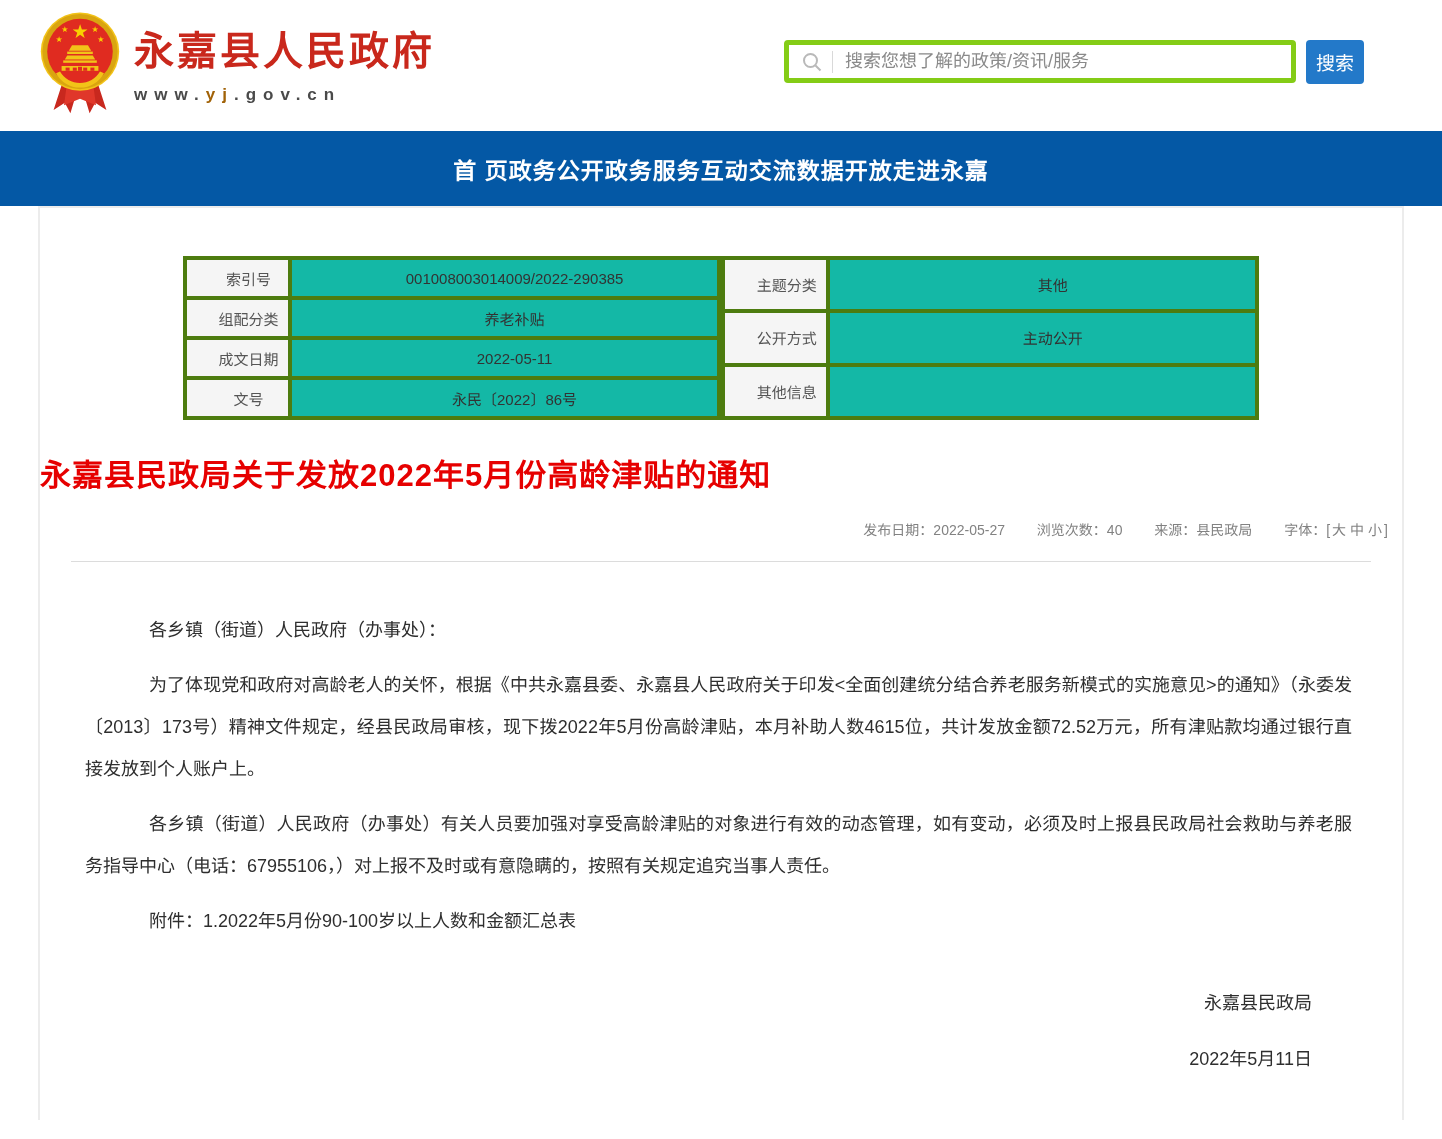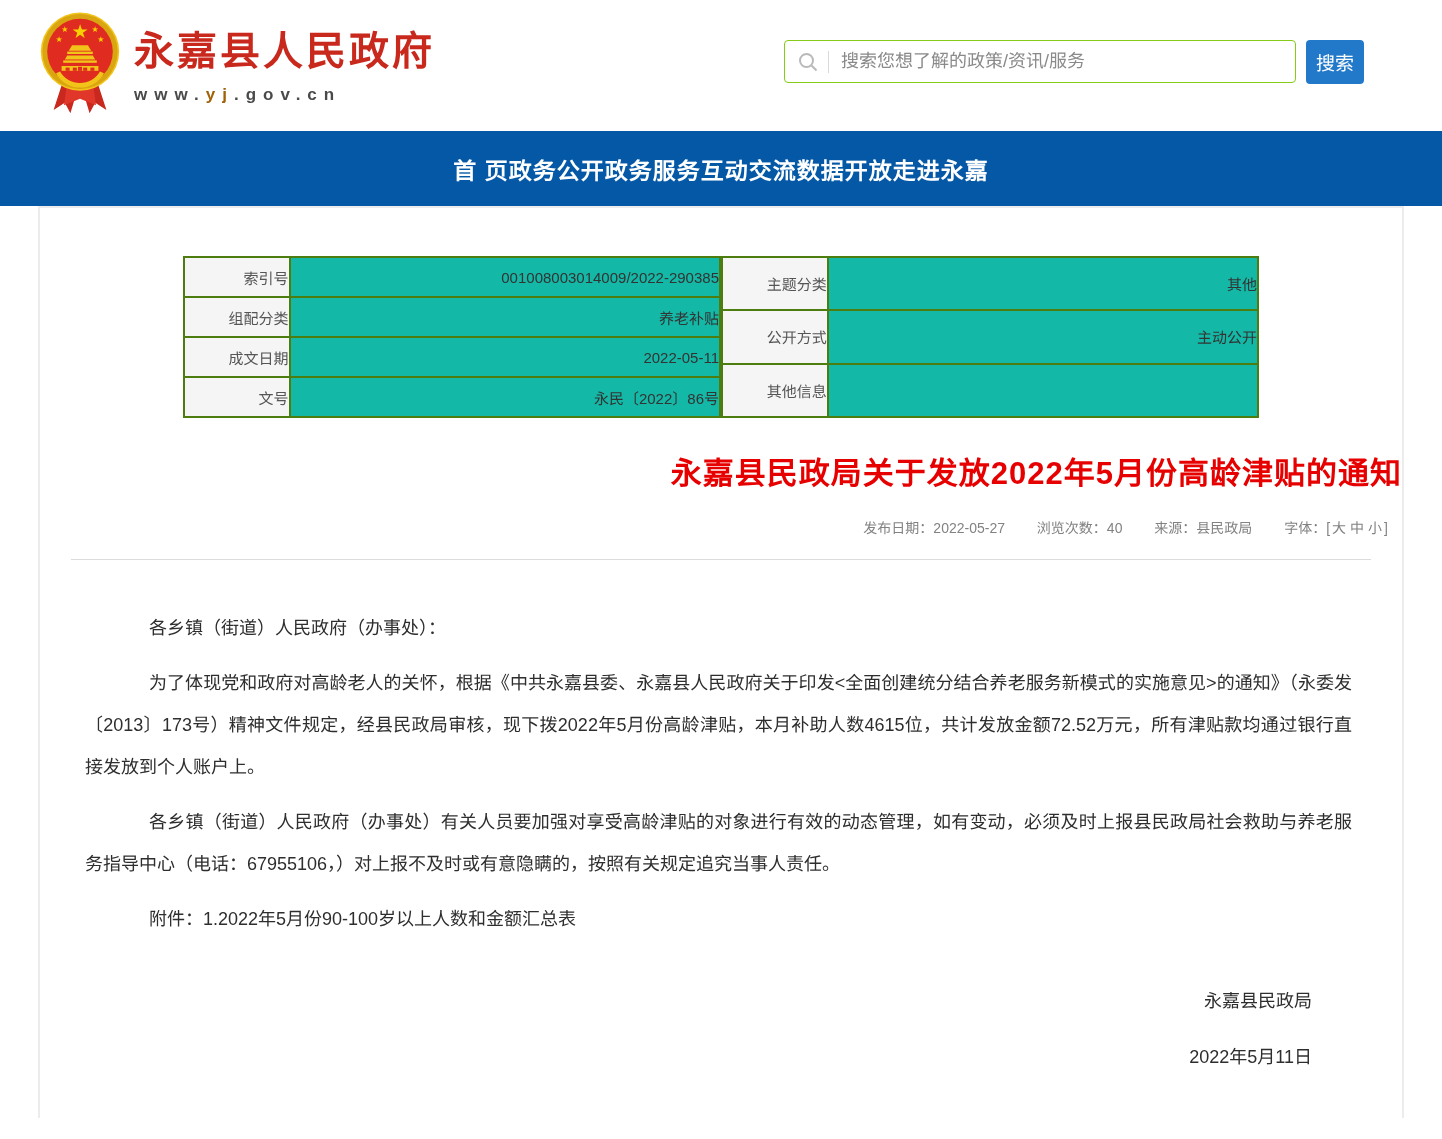--- a/index.html
+++ b/index.html
@@ -11,21 +11,21 @@
             padding:0 78px 0 40px; background:#fff; }
   .logo-block { display:flex; align-items:center; text-decoration:none; cursor:pointer; }
   .logo-emblem { width:80px; height:106px; flex:0 0 auto; }
   .logo-text { margin-left:14px; }
   .site-title { font-size:40px; font-weight:bold; color:#c9281c; letter-spacing:3px;
                 font-family:"Liberation Serif","DejaVu Serif",serif; }
   .site-url { margin-top:8px; font-size:17px; font-weight:bold; color:#4a4a4a; letter-spacing:7px; }
   .site-url .hl { color:#a16207; }
 
   .search-block { display:flex; align-items:center; }
-  .search-box { width:512px; height:43px; border:1px solid #84cc16; border-radius:4px;
+  .search-box { width:512px; height:43px; border:5px solid #84cc16; border-radius:4px;
                 display:flex; align-items:center; background:#fff; }
   .search-glass { margin:0 10px 0 13px; flex:0 0 auto; }
   .search-sep { width:1px; height:22px; background:#d9d9d9; margin-right:12px; }
   .search-input { flex:1; border:none; outline:none; font-size:18px; color:#444; background:transparent;
                   font-family:inherit; }
   .search-input::placeholder { color:#8a8a8a; }
   .search-btn { width:58px; height:44px; margin-left:10px; background:#2379c9; color:#fff;
                 border:none; border-radius:4px; font-size:19px; cursor:pointer; font-family:inherit; }
 
   
@@ -40,26 +40,26 @@
   .bc-label { color:#333; }
   .bc-link { color:#333; text-decoration:none; cursor:pointer; }
   .bc-sep { color:#555; margin:0 8px; }
 
   
   .panel { margin:0 38px; border:2px solid #ececec; border-bottom:none;
            padding:48px 0 40px; min-height:826px; background:#fff; }
 
   .meta-tables { width:1076px; margin:0 auto; display:flex; }
   table.meta { border-collapse:collapse; table-layout:fixed; font-size:15px; }
-  table.meta th, table.meta td { border:2px solid #4d7c0f; height:40px; font-weight:normal;
-                                 text-align:right; vertical-align:middle; }
+  table.meta th, table.meta td { border:4px solid #4d7c0f; height:40px; font-weight:normal;
+                                 text-align:center; vertical-align:middle; }
   table.meta th { background:#f5f5f5; color:#555; padding-left:22px; width:106px; }
   table.meta td { background:#14b8a6; color:#333; padding-left:20px; width:432px; }
 
-  .article-title { margin-top:30px; text-align:right; font-size:31px; font-weight:bold;
+  .article-title { margin-top:30px; text-align:left; font-size:31px; font-weight:bold;
                    color:#e60000; letter-spacing:1px; }
   .article-meta { margin-top:24px; text-align:right; font-size:14px; color:#828282; }
   .article-meta .grp { margin:0 14px; }
   .article-meta a { color:#828282; text-decoration:none; cursor:pointer; margin:0 2px; }
 
   .divider { border:none; border-top:1px solid #dcdcdc; margin:22px 31px 0; }
 
   .article-body { padding:34px 50px 0 45px; font-size:18px; line-height:42px; color:#2e2e2e; }
   .article-body p.para { text-indent:64px; margin:13px 0; text-align:justify; }
   .attach-line { text-indent:64px; margin:13px 0; }

